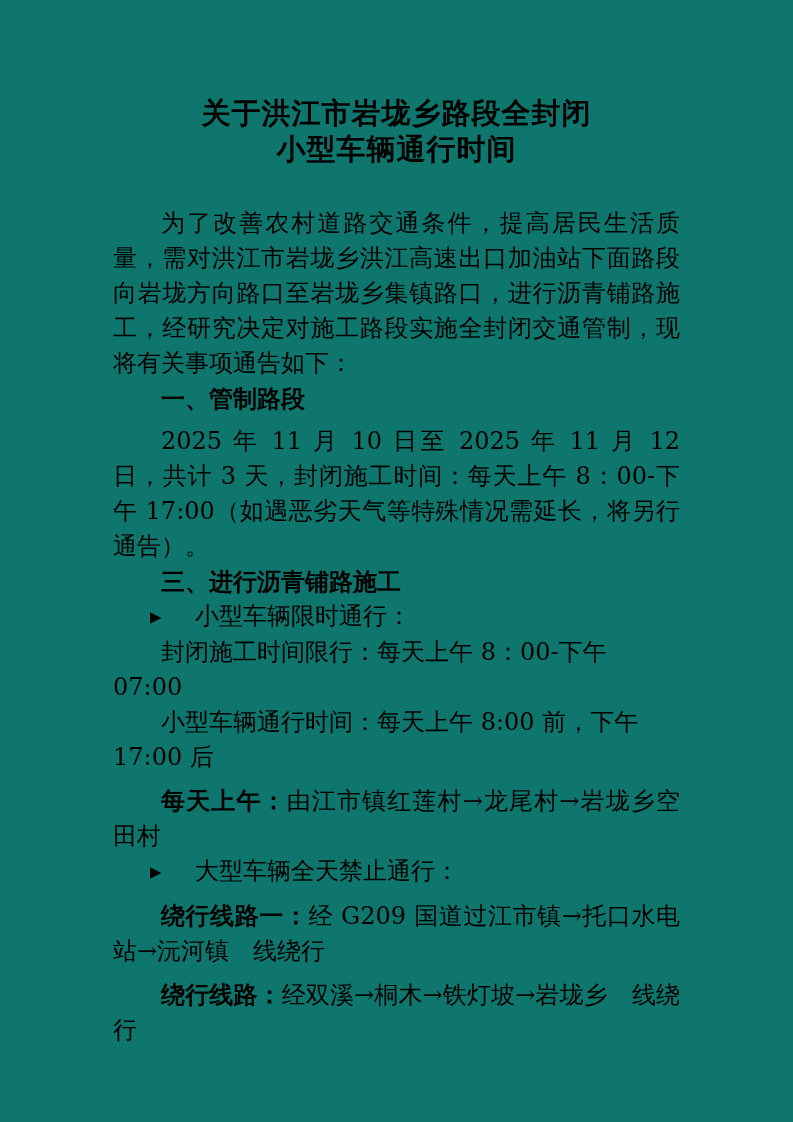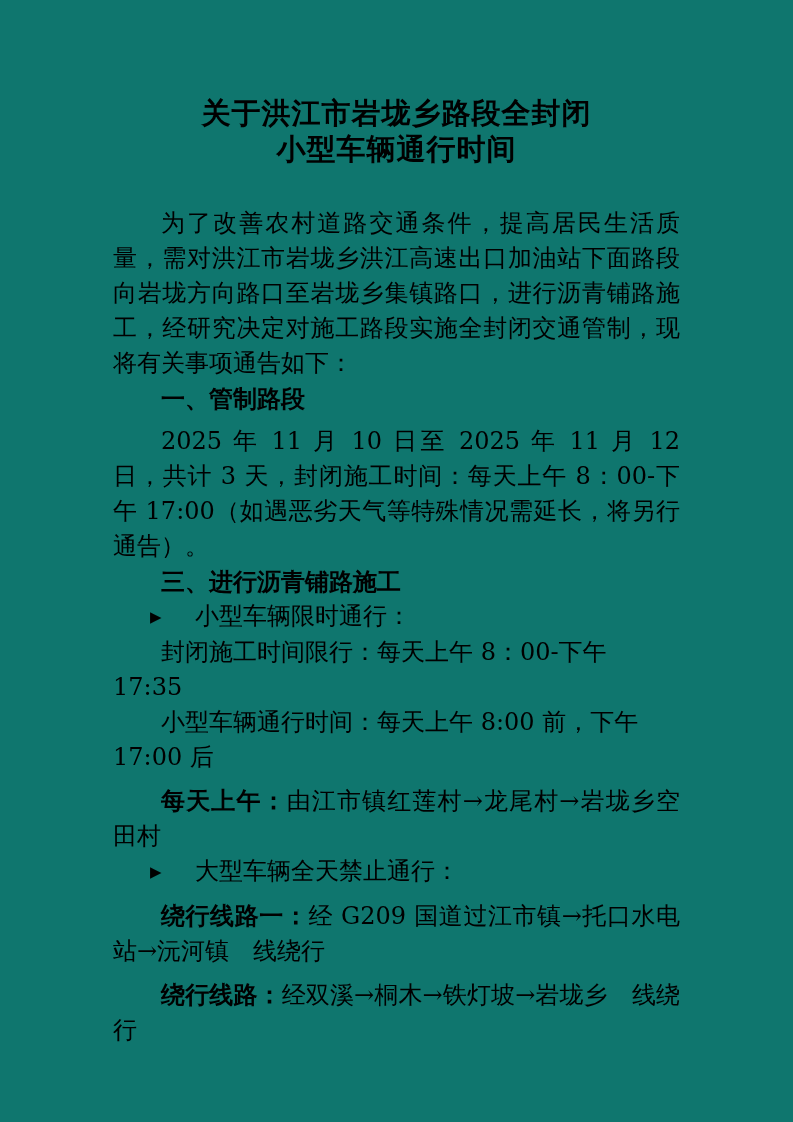--- a/index.html
+++ b/index.html
@@ -79,21 +79,21 @@
   <p class="heading">一、管制路段</p>
 
   <p class="body-text indent justify">2025 年 11 月 10 日至 2025 年 11 月 12 日，共计 3 天，封闭施工时间：每天上午 8：00-下午 17:00（如遇恶劣天气等特殊情况需延长，将另行通告）。</p>
 
   <p class="heading">三、进行沥青铺路施工</p>
 
   <p class="body-text bullet-line">
     <span class="bullet">▶</span><span>小型车辆限时通行：</span>
   </p>
 
-  <p class="body-text indent">封闭施工时间限行：每天上午 8：00-下午 17:35</p>
+  <p class="body-text indent">封闭施工时间限行：每天上午 8：00-下午 07:00</p>
 
   <p class="body-text indent">小型车辆通行时间：每天上午 8:00 前，下午 17:00 后</p>
 
   <p class="body-text indent justify">
     <span class="label">每天上午：</span><span>由江市镇红莲村→龙尾村→岩垅乡空田村</span>
   </p>
 
   <p class="body-text bullet-line">
     <span class="bullet">▶</span><span>大型车辆全天禁止通行：</span>
   </p>

